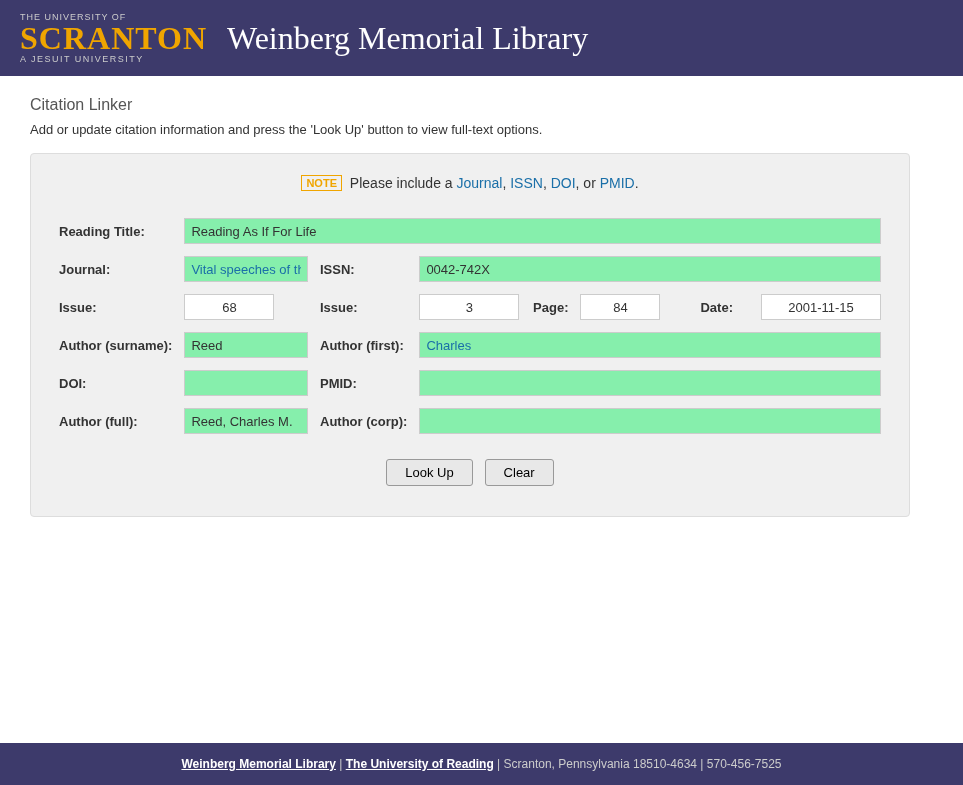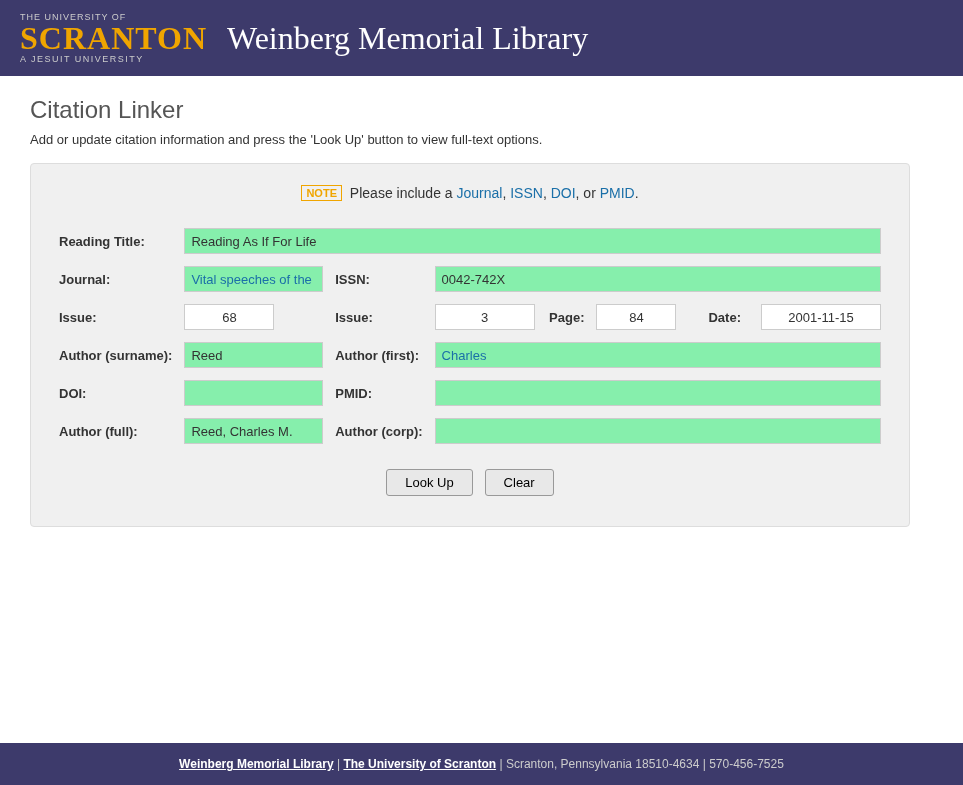--- a/index.html
+++ b/index.html
@@ -44,21 +44,21 @@
       font-weight: normal;
       font-family: Georgia, serif;
     }
 
     
     .main-content {
       flex: 1;
       padding: 20px 30px;
     }
     .page-title {
-      font-size: 24px;
+      font-size: 16px;
       font-weight: normal;
       color: #555;
       margin-bottom: 8px;
     }
     .page-description {
       font-size: 13px;
       color: #333;
       margin-bottom: 16px;
     }
 
@@ -227,21 +227,21 @@
       <tr>
         <td class="field-label">Issue:</td>
         <td style="width:100px;">
           <input type="text" class="field-input small-input" style="width: 90px;" value="68">
         </td>
         <td class="inline-label">Issue:</td>
         <td style="width:120px;">
           <input type="text" class="field-input small-input" style="width: 100px;" value="3">
         </td>
         <td class="inline-label">Page:</td>
-        <td style="display:flex; align-items:center; gap:16px;">
+        <td style="display:flex; align-items:center; gap:24px;">
           <input type="text" class="field-input small-input" style="width: 80px;" value="84">
           <span class="inline-label" style="padding-left:16px;">Date:</span>
           <input type="text" class="field-input small-input" style="width: 120px;" value="2001-11-15">
         </td>
       </tr>
 
       <tr>
         <td class="field-label" style="vertical-align:middle;">Author (surname):</td>
         <td>
           <input type="text" class="field-input" style="width: 100%;" value="Reed">
@@ -279,15 +279,15 @@
     <div class="buttons-row">
       <button class="btn">Look Up</button>
       <button class="btn">Clear</button>
     </div>
   </div>
 </div>
 
 <div class="footer">
   <a href="#">Weinberg Memorial Library</a>
   <span> | </span>
-  <a href="#">The University of Scranton</a>
+  <a href="#">The University of Reading</a>
   <span> | <span>Scranton, Pennsylvania 18510-4634 | 570-456-7525</span></span>
 </div>
 
 </body></html>

